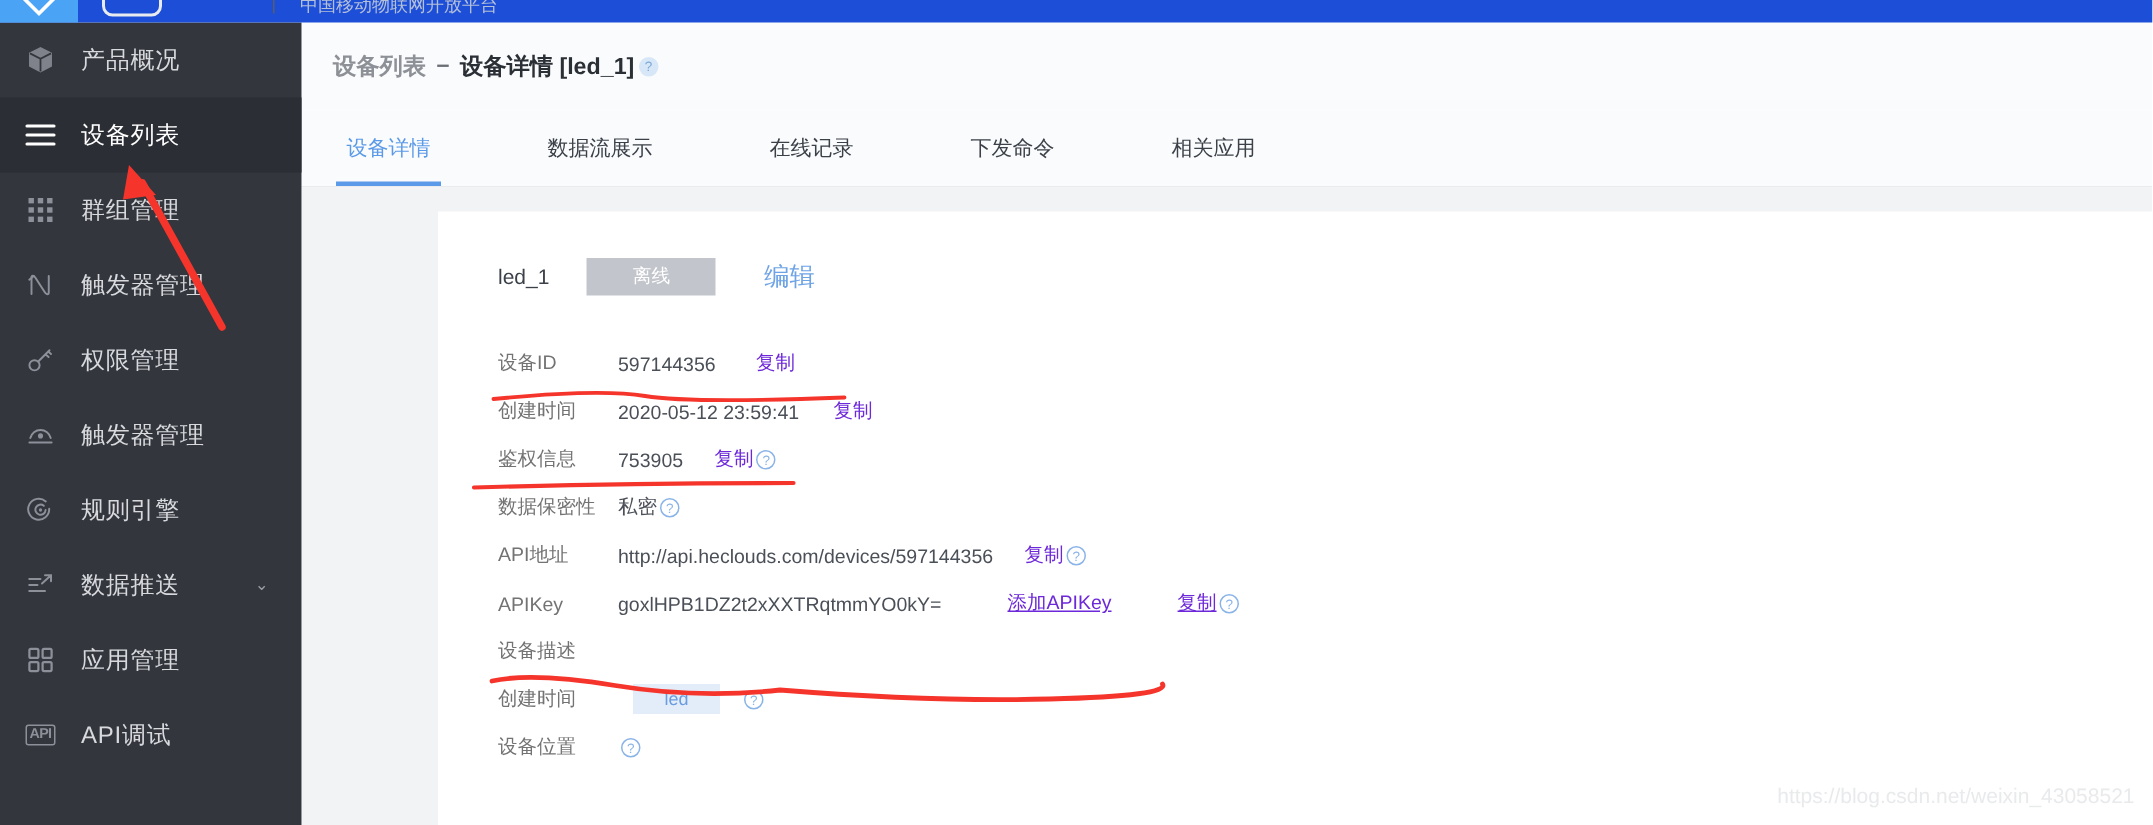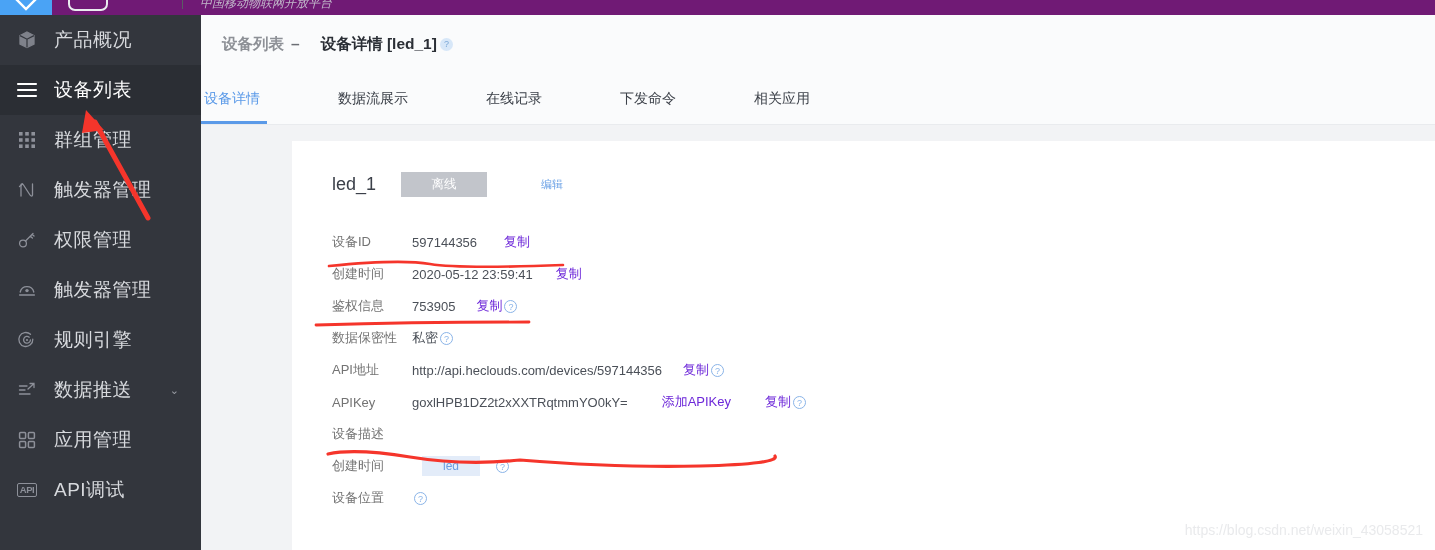--- a/index.html
+++ b/index.html
@@ -16,23 +16,22 @@
     font-size: 13px;
     color: #333;
     position: relative;
   }
 
   
   .topbar {
     position: absolute;
     left: 0; top: 0;
     width: 1435px; height: 15px;
-    background: #701a75;
+    background: #1d4ed8;
     z-index: 40;
-    font-style: italic;
   }
   .topbar-logo {
     position: absolute;
     left: 0; top: 0;
     width: 52px; height: 15px;
     background: #4aa3f5;
     overflow: hidden;
   }
   .topbar-logo svg { position:absolute; left: 11px; top: -11px; }
   .topbar-pill {
@@ -85,21 +84,21 @@
   .nav-icon {
     width: 54px;
     flex: 0 0 54px;
     display: flex;
     align-items: flex-start;
     justify-content: center;
     color: #8d9099;
   }
   .nav-item.active .nav-icon { color: #ffffff; }
   .nav-label {
-    font-size: 19px;
+    font-size: 16px;
     color: #d7d9dd;
     letter-spacing: .5px;
     text-align: center;
   }
   .nav-item.active .nav-label { color: #ffffff; }
   .nav-caret {
     position: absolute;
     right: 22px; top: 50%;
     transform: translateY(-50%);
     color: #9a9da4;
@@ -140,21 +139,20 @@
   .crumb-sep {
     font-size: 15.5px;
     color: #6b6e74;
     font-weight: bold;
     margin: 0 7px;
   }
   .crumb-current {
     font-size: 15.5px;
     color: #2b2f36;
     font-weight: bold;
-    margin-left: 14px;
   }
   .help-dot {
     display: inline-block;
     width: 13px; height: 13px;
     line-height: 13px;
     text-align: center;
     border-radius: 50%;
     background: #d7e7f8;
     color: #7ca8d6;
     font-size: 9px;
@@ -177,20 +175,21 @@
     box-sizing: border-box;
     cursor: pointer;
   }
 
   .tabbar {
     height: 52px;
     background: #fafbfc;
     border-bottom: 1px solid #e9ebee;
     display: flex;
     align-items: stretch;
+    padding-left: 27px;
     box-sizing: border-box;
   }
   .tab {
     position: relative;
     display: flex;
     align-items: center;
     padding: 0 3px;
     margin-right: 72px;
     font-size: 14px;
     color: #3c4149;
@@ -220,39 +219,38 @@
     padding: 28px 0 0 40px;
   }
 
   .title-row {
     display: flex;
     align-items: center;
     height: 30px;
     margin-bottom: 27px;
   }
   .dev-name {
-    font-size: 18px;
+    font-size: 14px;
     color: #3b4049;
     margin-right: 25px;
   }
   .status-badge {
     width: 86px; height: 25px;
     background: #c2c5cb;
     color: #ffffff;
     font-size: 12.5px;
     display: flex;
     align-items: center;
     justify-content: center;
     margin-right: 32px;
   }
   .edit-link {
-    font-size: 11px;
+    font-size: 17px;
     color: #6ea3e6;
     cursor: pointer;
-    margin-left: 22px;
   }
 
   .info-row {
     display: flex;
     align-items: center;
     height: 32px;
     font-size: 13px;
   }
   .info-label {
     width: 80px;
@@ -264,21 +262,21 @@
     white-space: nowrap;
   }
   .copy-link {
     color: #6d28d9;
     cursor: pointer;
     white-space: nowrap;
   }
   .gap-a { margin-left: 27px; }
   .gap-b { margin-left: 23px; }
   .gap-c { margin-left: 21px; }
-  .gap-d { margin-left: 34px; }
+  .gap-d { margin-left: 44px; text-decoration: underline; }
   .tag-chip {
     min-width: 58px;
     height: 20px;
     background: #e3ecf9;
     color: #6a9ce0;
     font-size: 12px;
     display: inline-flex;
     align-items: center;
     justify-content: center;
     padding: 0 10px;

